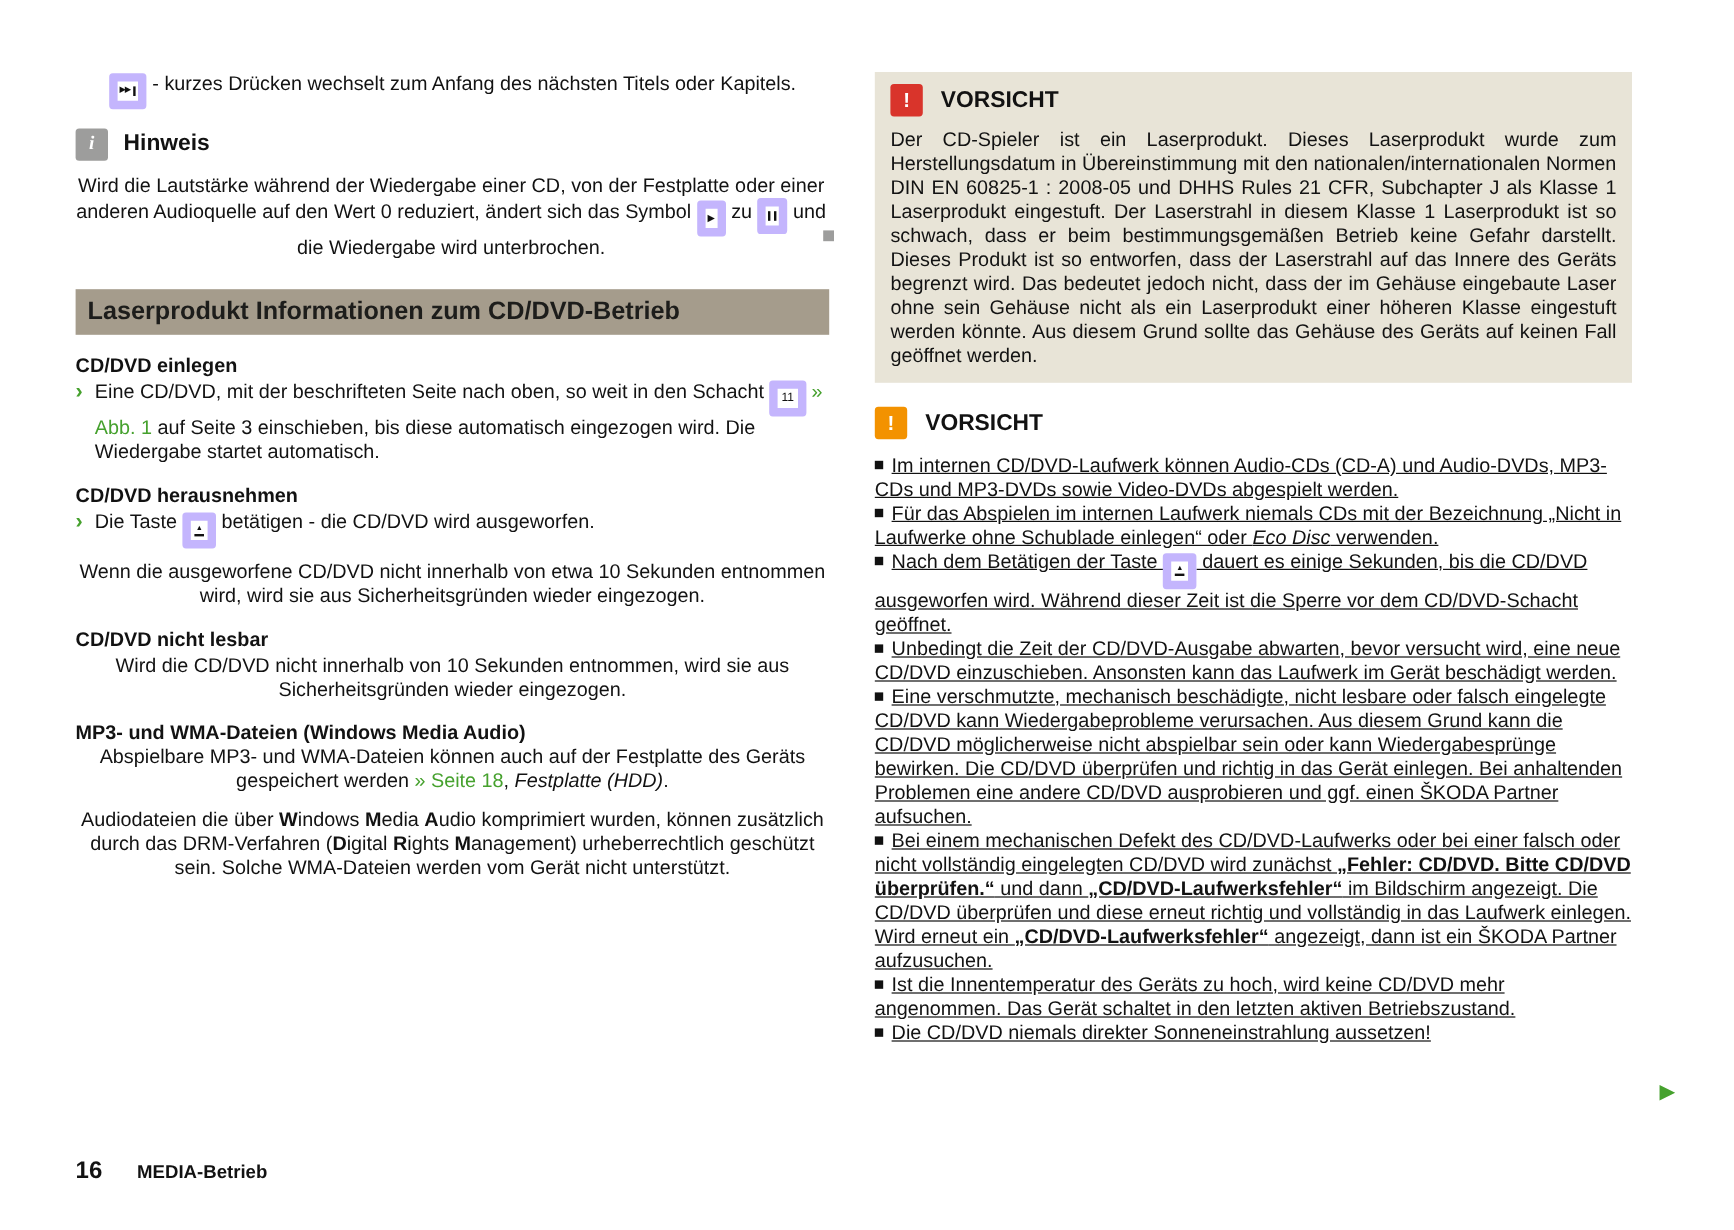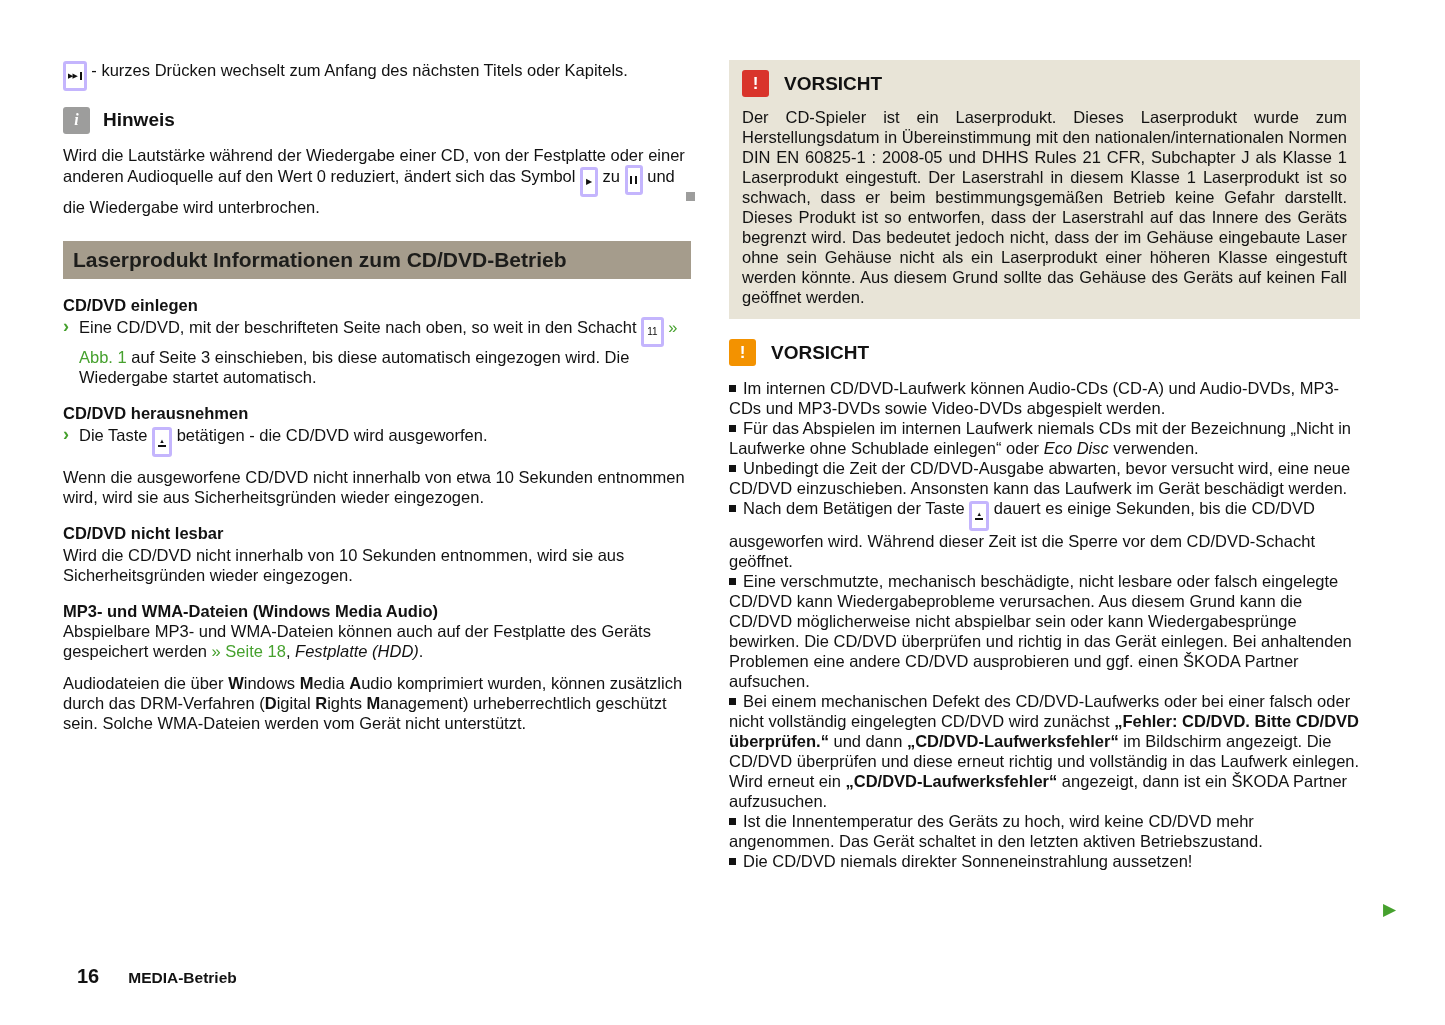--- a/index.html
+++ b/index.html
@@ -16,30 +16,30 @@
   body{
     width:1445px;height:1025px;background:#ffffff;color:var(--ink);
     font-family:"Liberation Sans","DejaVu Sans",sans-serif;
     font-size:16.5px;line-height:20px;position:relative;overflow:hidden;
   }
   .cols{display:flex;gap:38px;padding:60px 55px 0 63px;}
   .col-left{width:628px;flex:none;}
   .col-right{width:631px;flex:none;}
 
   p{margin:0 0 12px;}
-  .body{color:var(--ink);}
+  .body{color:var(--ink);text-align:center;}
   .just{text-align:justify;}
   .b{font-weight:bold;}
   .it{font-style:italic;}
   .green{color:var(--green);}
 
   
   .ibox{
     display:inline-flex;align-items:center;justify-content:center;
-    border:3px solid #c4b5fd;border-radius:3px;background:#fff;
+    border:7px solid #c4b5fd;border-radius:3px;background:#fff;
     height:30px;min-width:18px;padding:0 2px;vertical-align:-2px;
     line-height:1;color:#111;
   }
   .ibox-play::before{content:"\25B6";font-size:8px;}
   .ibox-pause::before{content:"";display:inline-block;width:3px;height:8px;
     border-left:2px solid #111;border-right:2px solid #111;}
   .ibox-next::before{content:"\25B6\25B6";font-size:7px;letter-spacing:-1px;}
   .ibox-next::after{content:"";display:inline-block;width:2px;height:8px;
     border-right:2px solid #111;margin-left:1px;}
   .ibox-eject{flex-direction:column;padding:1px 3px;}
@@ -74,26 +74,26 @@
   .warn-box{background:var(--beige);padding:10px 13px 12px;margin-bottom:20px;}
   .warn-head{display:flex;align-items:center;gap:15px;margin-bottom:10px;}
   .warn-icon{width:27px;height:27px;border-radius:3px;color:#fff;font-weight:bold;
     font-size:17px;display:flex;align-items:center;justify-content:center;flex:none;}
   .warn-icon.red{background:var(--red);}
   .warn-icon.orange{background:var(--orange);}
   .warn-box .body{margin:0;}
   .vorsicht-head{margin:2px 0 12px;}
 
   
-  .bullets p{margin:0;text-align:left;}
+  .bullets p{margin:0;text-align:left;text-decoration:underline;}
   .sq-marker{display:inline-block;width:7px;height:7px;background:#111;
     margin-right:7px;vertical-align:2px;}
 
   
-  .footer{position:absolute;left:77px;top:966px;display:flex;align-items:baseline;gap:29px;}
+  .footer{position:absolute;left:63px;top:966px;display:flex;align-items:baseline;gap:29px;}
   .pnum{font-weight:bold;font-size:20px;}
   .ptitle{font-weight:bold;font-size:15.5px;}
 
   
   .cont-arrow{position:absolute;left:1383px;top:900px;color:var(--green);font-size:17px;}
 </style>
 </head>
 <body>
 
 <div class="cols">
@@ -140,22 +140,22 @@
       <p class="body just">Der CD-Spieler ist ein Laserprodukt. Dieses Laserprodukt wurde zum Herstellungsdatum in Übereinstimmung mit den nationalen/internationalen Normen DIN EN 60825-1 : 2008-05 und DHHS Rules 21 CFR, Subchapter J als Klasse 1 Laserprodukt eingestuft. Der Laserstrahl in diesem Klasse 1 Laserprodukt ist so schwach, dass er beim bestimmungsgemäßen Betrieb keine Gefahr darstellt. Dieses Produkt ist so entworfen, dass der Laserstrahl auf das Innere des Geräts begrenzt wird. Das bedeutet jedoch nicht, dass der im Gehäuse eingebaute Laser ohne sein Gehäuse nicht als ein Laserprodukt einer höheren Klasse eingestuft werden könnte. Aus diesem Grund sollte das Gehäuse des Geräts auf keinen Fall geöffnet werden.</p>
     </div>
 
     <div class="warn-head vorsicht-head">
       <span class="warn-icon orange">!</span>
       <span class="warn-title">VORSICHT</span>
     </div>
     <div class="bullets">
         <p><span class="sq-marker"></span>Im internen CD/DVD-Laufwerk können Audio-CDs (CD-A) und Audio-DVDs, MP3-CDs und MP3-DVDs sowie Video-DVDs abgespielt werden.</p>
         <p><span class="sq-marker"></span>Für das Abspielen im internen Laufwerk niemals CDs mit der Bezeichnung „Nicht in Laufwerke ohne Schublade einlegen“ oder <span class="it">Eco Disc</span> verwenden.</p>
+        <p><span class="sq-marker"></span>Nach dem Betätigen der Taste <span class="ibox ibox-eject"></span> dauert es einige Sekunden, bis die CD/DVD ausgeworfen wird. Während dieser Zeit ist die Sperre vor dem CD/DVD-Schacht geöffnet.</p>
         <p><span class="sq-marker"></span>Unbedingt die Zeit der CD/DVD-Ausgabe abwarten, bevor versucht wird, eine neue CD/DVD einzuschieben. Ansonsten kann das Laufwerk im Gerät beschädigt werden.</p>
-        <p><span class="sq-marker"></span>Nach dem Betätigen der Taste <span class="ibox ibox-eject"></span> dauert es einige Sekunden, bis die CD/DVD ausgeworfen wird. Während dieser Zeit ist die Sperre vor dem CD/DVD-Schacht geöffnet.</p>
         <p><span class="sq-marker"></span>Eine verschmutzte, mechanisch beschädigte, nicht lesbare oder falsch eingelegte CD/DVD kann Wiedergabeprobleme verursachen. Aus diesem Grund kann die CD/DVD möglicherweise nicht abspielbar sein oder kann Wiedergabesprünge bewirken. Die CD/DVD überprüfen und richtig in das Gerät einlegen. Bei anhaltenden Problemen eine andere CD/DVD ausprobieren und ggf. einen ŠKODA Partner aufsuchen.</p>
         <p><span class="sq-marker"></span>Bei einem mechanischen Defekt des CD/DVD-Laufwerks oder bei einer falsch oder nicht vollständig eingelegten CD/DVD wird zunächst <span class="b">„Fehler: CD/DVD. Bitte CD/DVD überprüfen.“</span> und dann <span class="b">„CD/DVD-Laufwerksfehler“</span> im Bildschirm angezeigt. Die CD/DVD überprüfen und diese erneut richtig und vollständig in das Laufwerk einlegen. Wird erneut ein <span class="b">„CD/DVD-Laufwerksfehler“</span> angezeigt, dann ist ein ŠKODA Partner aufzusuchen.</p>
         <p><span class="sq-marker"></span>Ist die Innentemperatur des Geräts zu hoch, wird keine CD/DVD mehr angenommen. Das Gerät schaltet in den letzten aktiven Betriebszustand.</p>
         <p><span class="sq-marker"></span>Die CD/DVD niemals direkter Sonneneinstrahlung aussetzen!</p>
       </div>
   </div>
 </div>
 
 <div class="footer">
   <span class="pnum">16</span>

